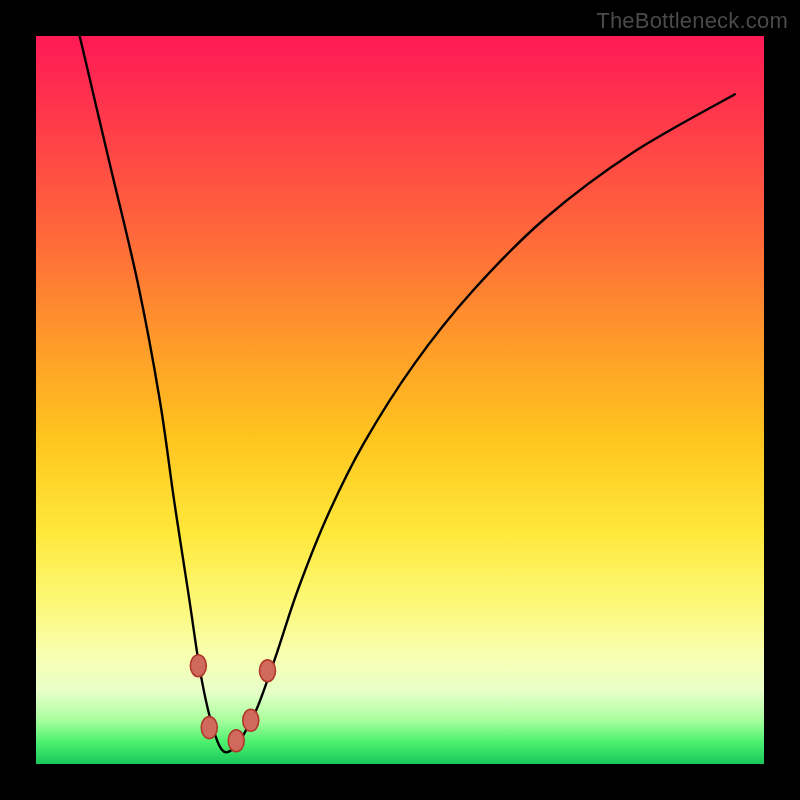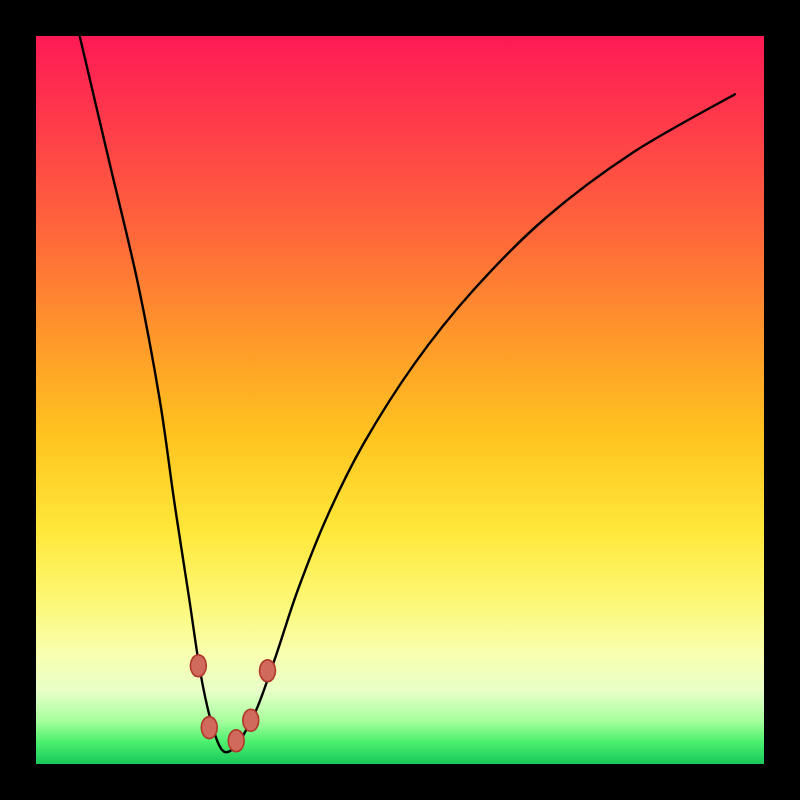--- a/index.html
+++ b/index.html
@@ -57,20 +57,21 @@
     top: 0;
     width: 728px;
     height: 728px;
     overflow: visible;
   }
 </style>
 </head>
 <body>
 
 <div class="frame">
+  <div class="watermark">TheBottleneck.com</div>
   <div class="plot-area">
     <svg class="curve" viewBox="0 0 728 728">
       <path id="curve-path" fill="none" stroke="#000" stroke-width="2.4" stroke-linecap="round" d="M 43.68 0 C 48.53333333333333 20.626666666666665, 63.09333333333333 82.50666666666666, 72.8 123.75999999999999 C 82.50666666666666 165.01333333333332, 93.42666666666668 207.48, 101.92000000000002 247.51999999999998 C 110.41333333333336 287.56, 117.69333333333334 327.6, 123.76 364 C 129.82666666666665 400.4, 133.46666666666667 433.16, 138.32 465.92 C 143.17333333333332 498.68, 148.63333333333333 532.6533333333333, 152.88 560.56 C 157.12666666666667 588.4666666666666, 160.16000000000003 612.7333333333333, 163.8 633.36 C 167.44 653.9866666666667, 171.07999999999998 670.9733333333334, 174.72 684.32 C 178.36 697.6666666666667, 182 708.5866666666667, 185.64000000000001 713.44 C 189.28000000000003 718.2933333333334, 192.92000000000002 715.8666666666668, 196.56 713.44 C 200.2 711.0133333333333, 203.23333333333332 706.16, 207.48 698.88 C 211.72666666666666 691.6, 216.57999999999998 683.1066666666667, 222.04 669.76 C 227.5 656.4133333333333, 233.56666666666666 638.2133333333333, 240.24 618.8 C 246.91333333333336 599.3866666666667, 253.58666666666664 576.3333333333333, 262.08 553.28 C 270.5733333333333 530.2266666666667, 280.28 504.74666666666667, 291.2 480.48 C 302.12 456.21333333333337, 313.04 433.16, 327.6 407.68 C 342.16 382.2, 360.36 353.08, 378.56 327.59999999999997 C 396.76 302.11999999999995, 414.96000000000004 279.06666666666666, 436.8 254.8 C 458.64 230.53333333333336, 482.90666666666664 205.05333333333334, 509.59999999999997 182 C 536.2933333333333 158.94666666666666, 565.4133333333333 137.10666666666668, 596.9599999999999 116.48000000000002 C 628.5066666666665 95.85333333333335, 681.8933333333333 67.94666666666667, 698.88 58.24000000000001"></path>
       <g id="markers">
           <ellipse cx="162.344" cy="629.72" rx="8" ry="11" fill="#cf6a5d" stroke="#b0382b" stroke-width="1.6"></ellipse>
           <ellipse cx="173.264" cy="691.6" rx="8" ry="11" fill="#cf6a5d" stroke="#b0382b" stroke-width="1.6"></ellipse>
           <ellipse cx="200.20000000000002" cy="704.704" rx="8" ry="11" fill="#cf6a5d" stroke="#b0382b" stroke-width="1.6"></ellipse>
           <ellipse cx="214.76" cy="684.32" rx="8" ry="11" fill="#cf6a5d" stroke="#b0382b" stroke-width="1.6"></ellipse>
           <ellipse cx="231.504" cy="634.816" rx="8" ry="11" fill="#cf6a5d" stroke="#b0382b" stroke-width="1.6"></ellipse>
         </g>

